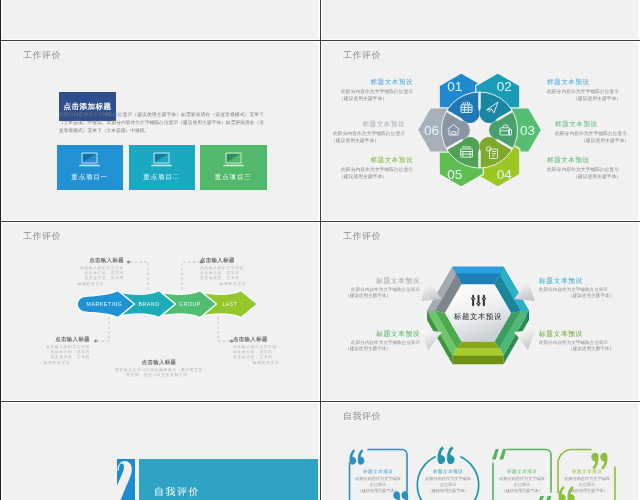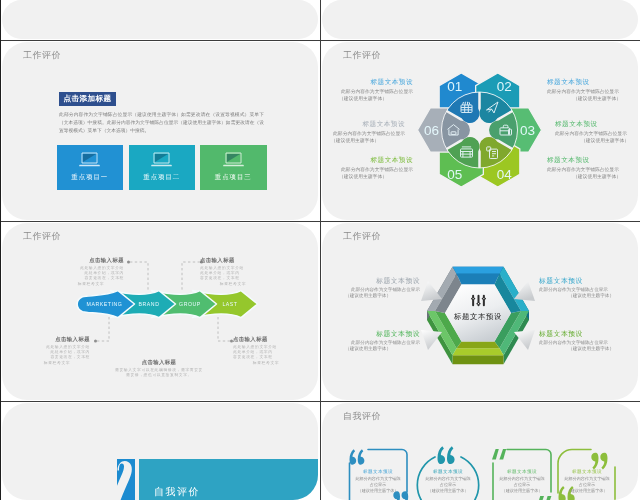--- a/index.html
+++ b/index.html
@@ -1,19 +1,19 @@
 <!DOCTYPE html>
 <html><head>
 <meta charset="utf-8">
 <style>
   html,body{margin:0;padding:0;}
   body{width:640px;height:500px;background:#ffffff;
        font-family:"Liberation Sans","DejaVu Sans",sans-serif;overflow:hidden;}
   #page{position:absolute;left:0;top:0;width:640px;height:500px;}
-  .slide{position:absolute;background:#f1f1f1;overflow:hidden;border-radius:25px;}
+  .slide{position:absolute;background:#f1f1f1;overflow:hidden;}
   .hline{position:absolute;left:0;width:640px;height:1px;background:#3c3c3c;}
   .vline{position:absolute;top:0;width:1px;height:500px;background:#3c3c3c;}
   .lline{position:absolute;left:0;top:0;width:1px;height:500px;background:#1e1e1e;}
   .hdr{position:absolute;color:#8a8a8a;font-size:9px;letter-spacing:.5px;white-space:nowrap;}
   svg{display:block;overflow:visible;}
   .abs{position:absolute;}
 
   .kp-title{position:absolute;background:#2e4f8e;color:#ffffff;font-size:7.6px;font-weight:bold;
             letter-spacing:.4px;display:flex;align-items:center;justify-content:center;white-space:nowrap;}
   .kp-body{position:absolute;color:#7b7b7b;font-size:4.76px;line-height:8.0px;text-align:justify;letter-spacing:0px;}
@@ -48,21 +48,21 @@
 </style>
 </head>
 <body>
 
 <div id="page">
   <div class="slide" style="left:2px;top:0;width:316px;height:39px;"></div>
   <div class="slide" style="left:322px;top:0;width:316px;height:39px;"></div>
 
   <div class="slide" style="left:2px;top:42px;width:316px;height:178px;">
     <div class="hdr" style="left:21px;top:7px;">工作评价</div>
-    <div class="kp-title" style="left:57px;top:50px;width:57px;height:14px;">点击添加标题</div>
+    <div class="kp-title" style="left:57px;top:50px;width:57px;height:29px;">点击添加标题</div>
     <div class="kp-body" style="left:57px;top:69px;width:205px;">此部分内容作为文字铺陈占位显示（建议使用主题字体）如需更改请在（设置导视模式）菜单下（文本选项）中搜稿。此部分内容作为文字铺陈占位显示（建议使用主题字体）如需更改请在（设置导视模式）菜单下（文本选项）中搜稿。</div>
     <div class="kp-card" style="left:54.5px;top:102.5px;width:66.5px;height:45px;background:#2191d3;">
       <svg width="21" height="17" viewBox="0 0 42 34">
         <path d="M6 2 h30 v20 h-30 z" fill="none" stroke="#cfe8f7" stroke-width="1.9"></path>
         <path d="M7.9 3.9 h26.2 v16.2 h-26.2 z" fill="#2191d3"></path>
         <path d="M7.9 20.1 v-16.2 h26.2 z" fill="#0b3a55" opacity="0.40"></path>
         <path d="M2 25.5 h38 a1.5 1.5 0 0 1 1.6 1.6 l0 1.6 h-41.2 l0 -1.6 a1.5 1.5 0 0 1 1.6 -1.6 z" fill="#cfe8f7"></path>
       </svg>
       <div class="lbl">重点项目一</div>
     </div>

